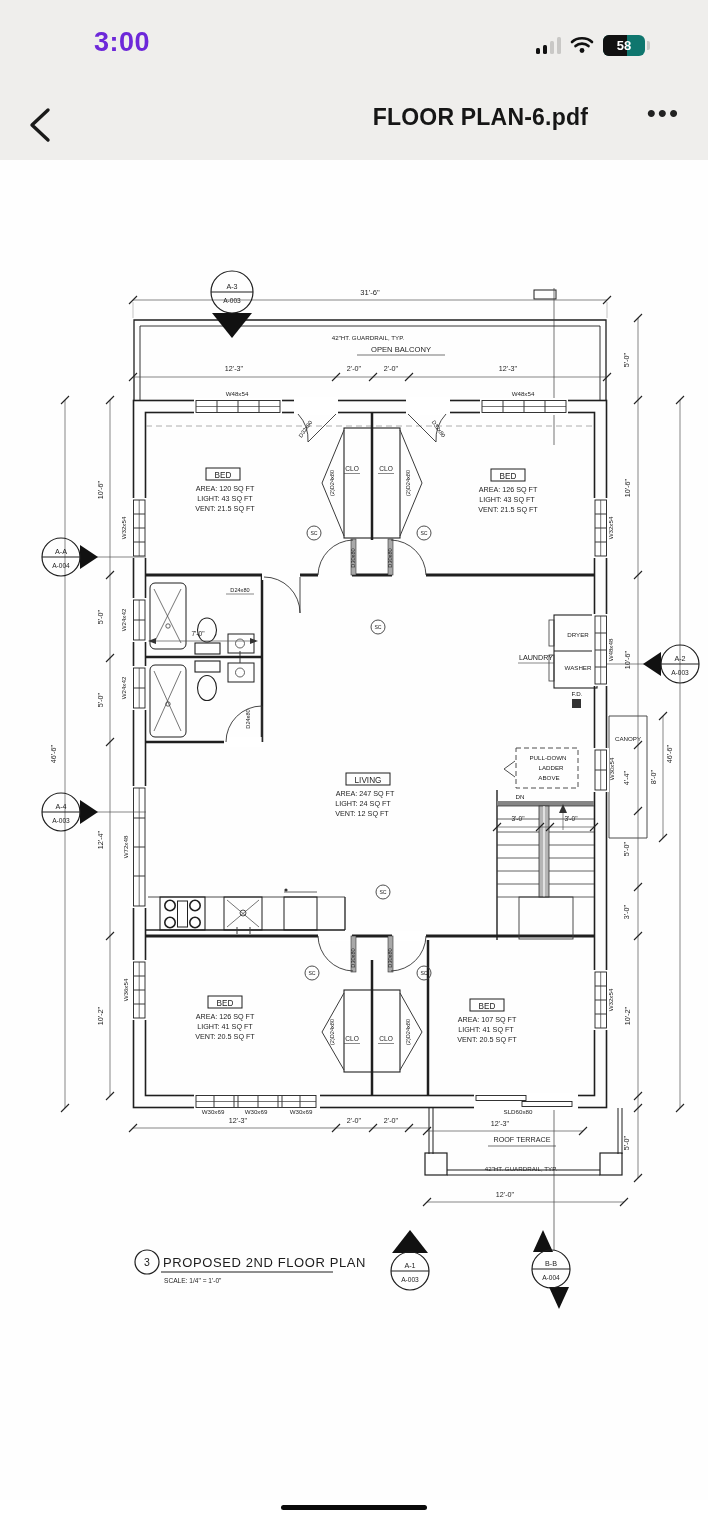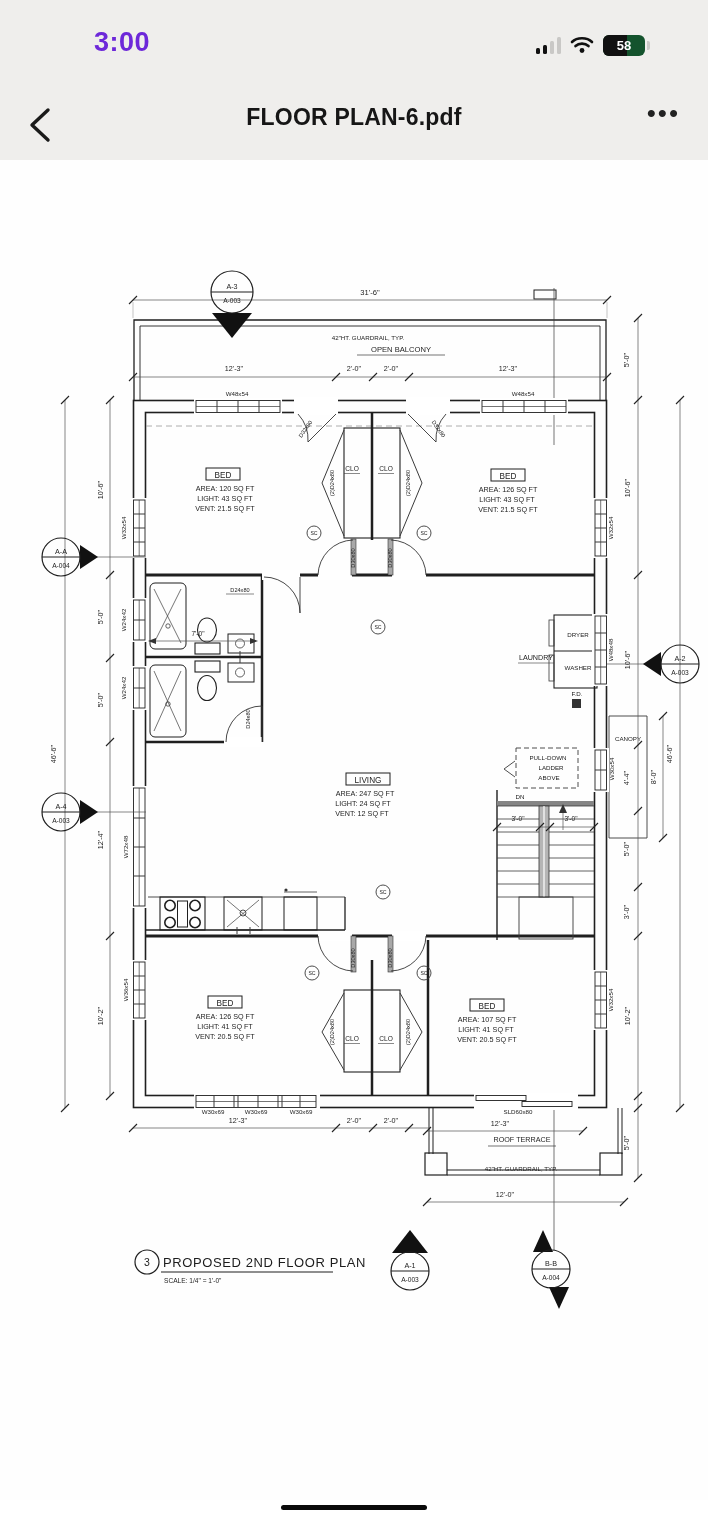--- a/index.html
+++ b/index.html
@@ -3,28 +3,28 @@
 <meta charset="utf-8">
 <style>
   html,body{margin:0;padding:0;background:#fff;}
   body{width:708px;height:1536px;position:relative;font-family:"Liberation Sans",sans-serif;overflow:hidden;}
   .topbar{position:absolute;left:0;top:0;width:708px;height:160px;background:#efeeec;}
   .time{position:absolute;left:94px;top:27px;font-size:27px;font-weight:700;color:#6d28d9;letter-spacing:.5px;}
   .statusicons{position:absolute;right:58px;top:33px;display:flex;align-items:center;gap:9px;height:24px;}
   .sigbars{display:flex;align-items:flex-end;gap:2.5px;height:17px;}
   .sigbars i{display:block;width:4.5px;border-radius:1.5px;background:#111;}
   .sigbars i.dim{background:#c9c8c6;}
-  .battery{position:relative;width:42px;height:21px;border-radius:6px;background:#14532d;overflow:hidden;}
+  .battery{position:relative;width:42px;height:21px;border-radius:6px;background:#0f766e;overflow:hidden;}
   .battery .fill{position:absolute;left:0;top:0;bottom:0;width:58%;background:#111;}
   .battery .pct{position:absolute;inset:0;display:flex;align-items:center;justify-content:center;
     color:#fff;font-size:13px;font-weight:700;}
   .batnub{width:3px;height:9px;background:#c9c8c6;border-radius:0 2px 2px 0;margin-left:-7px;}
   .navrow{position:absolute;left:0;top:96px;width:708px;height:60px;}
   .backbtn{position:absolute;left:24px;top:6px;width:36px;height:46px;cursor:pointer;}
-  .navtitle{position:absolute;left:120px;right:120px;top:8px;text-align:center;font-size:23px;
+  .navtitle{position:absolute;left:120px;right:120px;top:8px;text-align:right;font-size:23px;
     font-weight:700;color:#161616;letter-spacing:.2px;}
   .morebtn{position:absolute;right:28px;top:2px;font-size:26px;letter-spacing:2px;color:#222;cursor:pointer;}
   .sheet{position:absolute;left:0;top:160px;width:708px;height:1340px;background:#fefefe;}
   .homebar{position:absolute;left:281px;top:1505px;width:146px;height:5px;border-radius:3px;background:#0a0a0a;}
   svg text{font-family:"Liberation Sans",sans-serif;fill:#1c1c1c;text-anchor:middle;}
   svg text.ts{text-anchor:start;}
   .t5{font-size:5.2px}.t55{font-size:5.6px}.t6{font-size:6.2px}.t65{font-size:6.6px}
   .t7{font-size:7.2px}.t75{font-size:7.6px}.t8{font-size:8.2px}.t10{font-size:10.5px}
   .t12{font-size:13px;letter-spacing:.6px;}
   .w{stroke:#1f1f1f;fill:none;}

